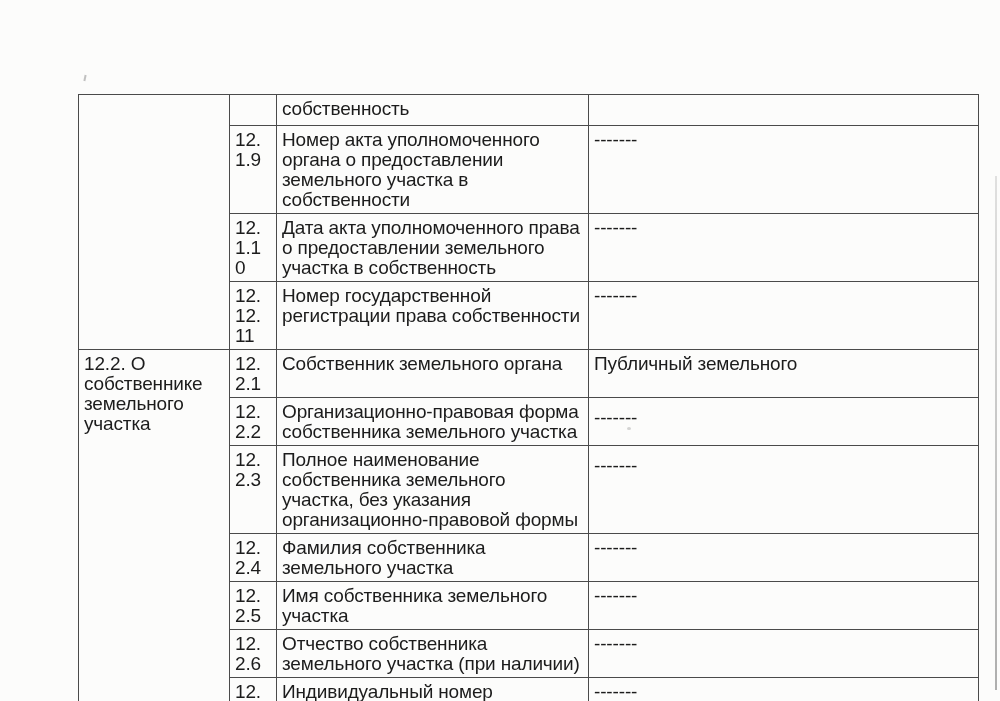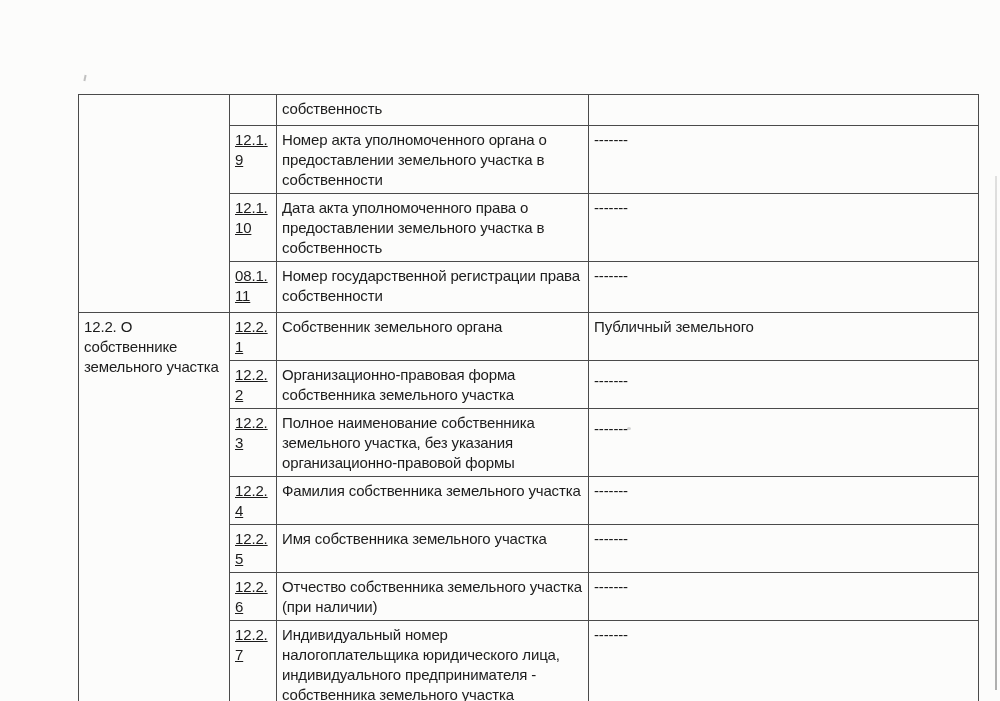--- a/index.html
+++ b/index.html
@@ -23,35 +23,34 @@
   }
   table.doc-table{
     border-collapse:collapse;
     table-layout:fixed;
     width:900px;
     background:transparent;
   }
   table.doc-table td{
     border:1.5px solid var(--border);
     vertical-align:top;
-    font-size:15px;
+    font-size:19px;
     line-height:20px;
     letter-spacing:-0.15px;
     padding:4px 6px 3px 5px;
     overflow:hidden;
   }
   td.section-cell{
     vertical-align:top;
     padding-left:4px;
     padding-top:5px;
   }
   td.num-cell{
     padding:4px 1px 2px 3px;
     word-break:break-all;
-    text-decoration:underline;
   }
   td.val-cell{
     vertical-align:middle;
     padding-left:5px;
   }
   td.val-cell.v-top{
     vertical-align:top;
     padding-top:10px;
   }
   
@@ -100,21 +99,21 @@
         <td class="num-cell">12.1.9</td>
         <td class="desc-cell">Номер акта уполномоченного органа о предоставлении земельного участка в собственности</td>
         <td class="val-cell">-------</td>
       </tr>
       <tr style="height:66px">
         <td class="num-cell">12.1.10</td>
         <td class="desc-cell">Дата акта уполномоченного права о предоставлении земельного участка в собственность</td>
         <td class="val-cell">-------</td>
       </tr>
       <tr style="height:51px">
-        <td class="num-cell">08.1.11</td>
+        <td class="num-cell">12.12.11</td>
         <td class="desc-cell">Номер государственной регистрации права собственности</td>
         <td class="val-cell">-------</td>
       </tr>
 
       <tr style="height:31px">
         <td class="section-cell" rowspan="7">12.2. О собственнике земельного участка</td>
         <td class="num-cell">12.2.1</td>
         <td class="desc-cell">Собственник земельного органа</td>
         <td class="val-cell">Публичный земельного</td>
       </tr>

